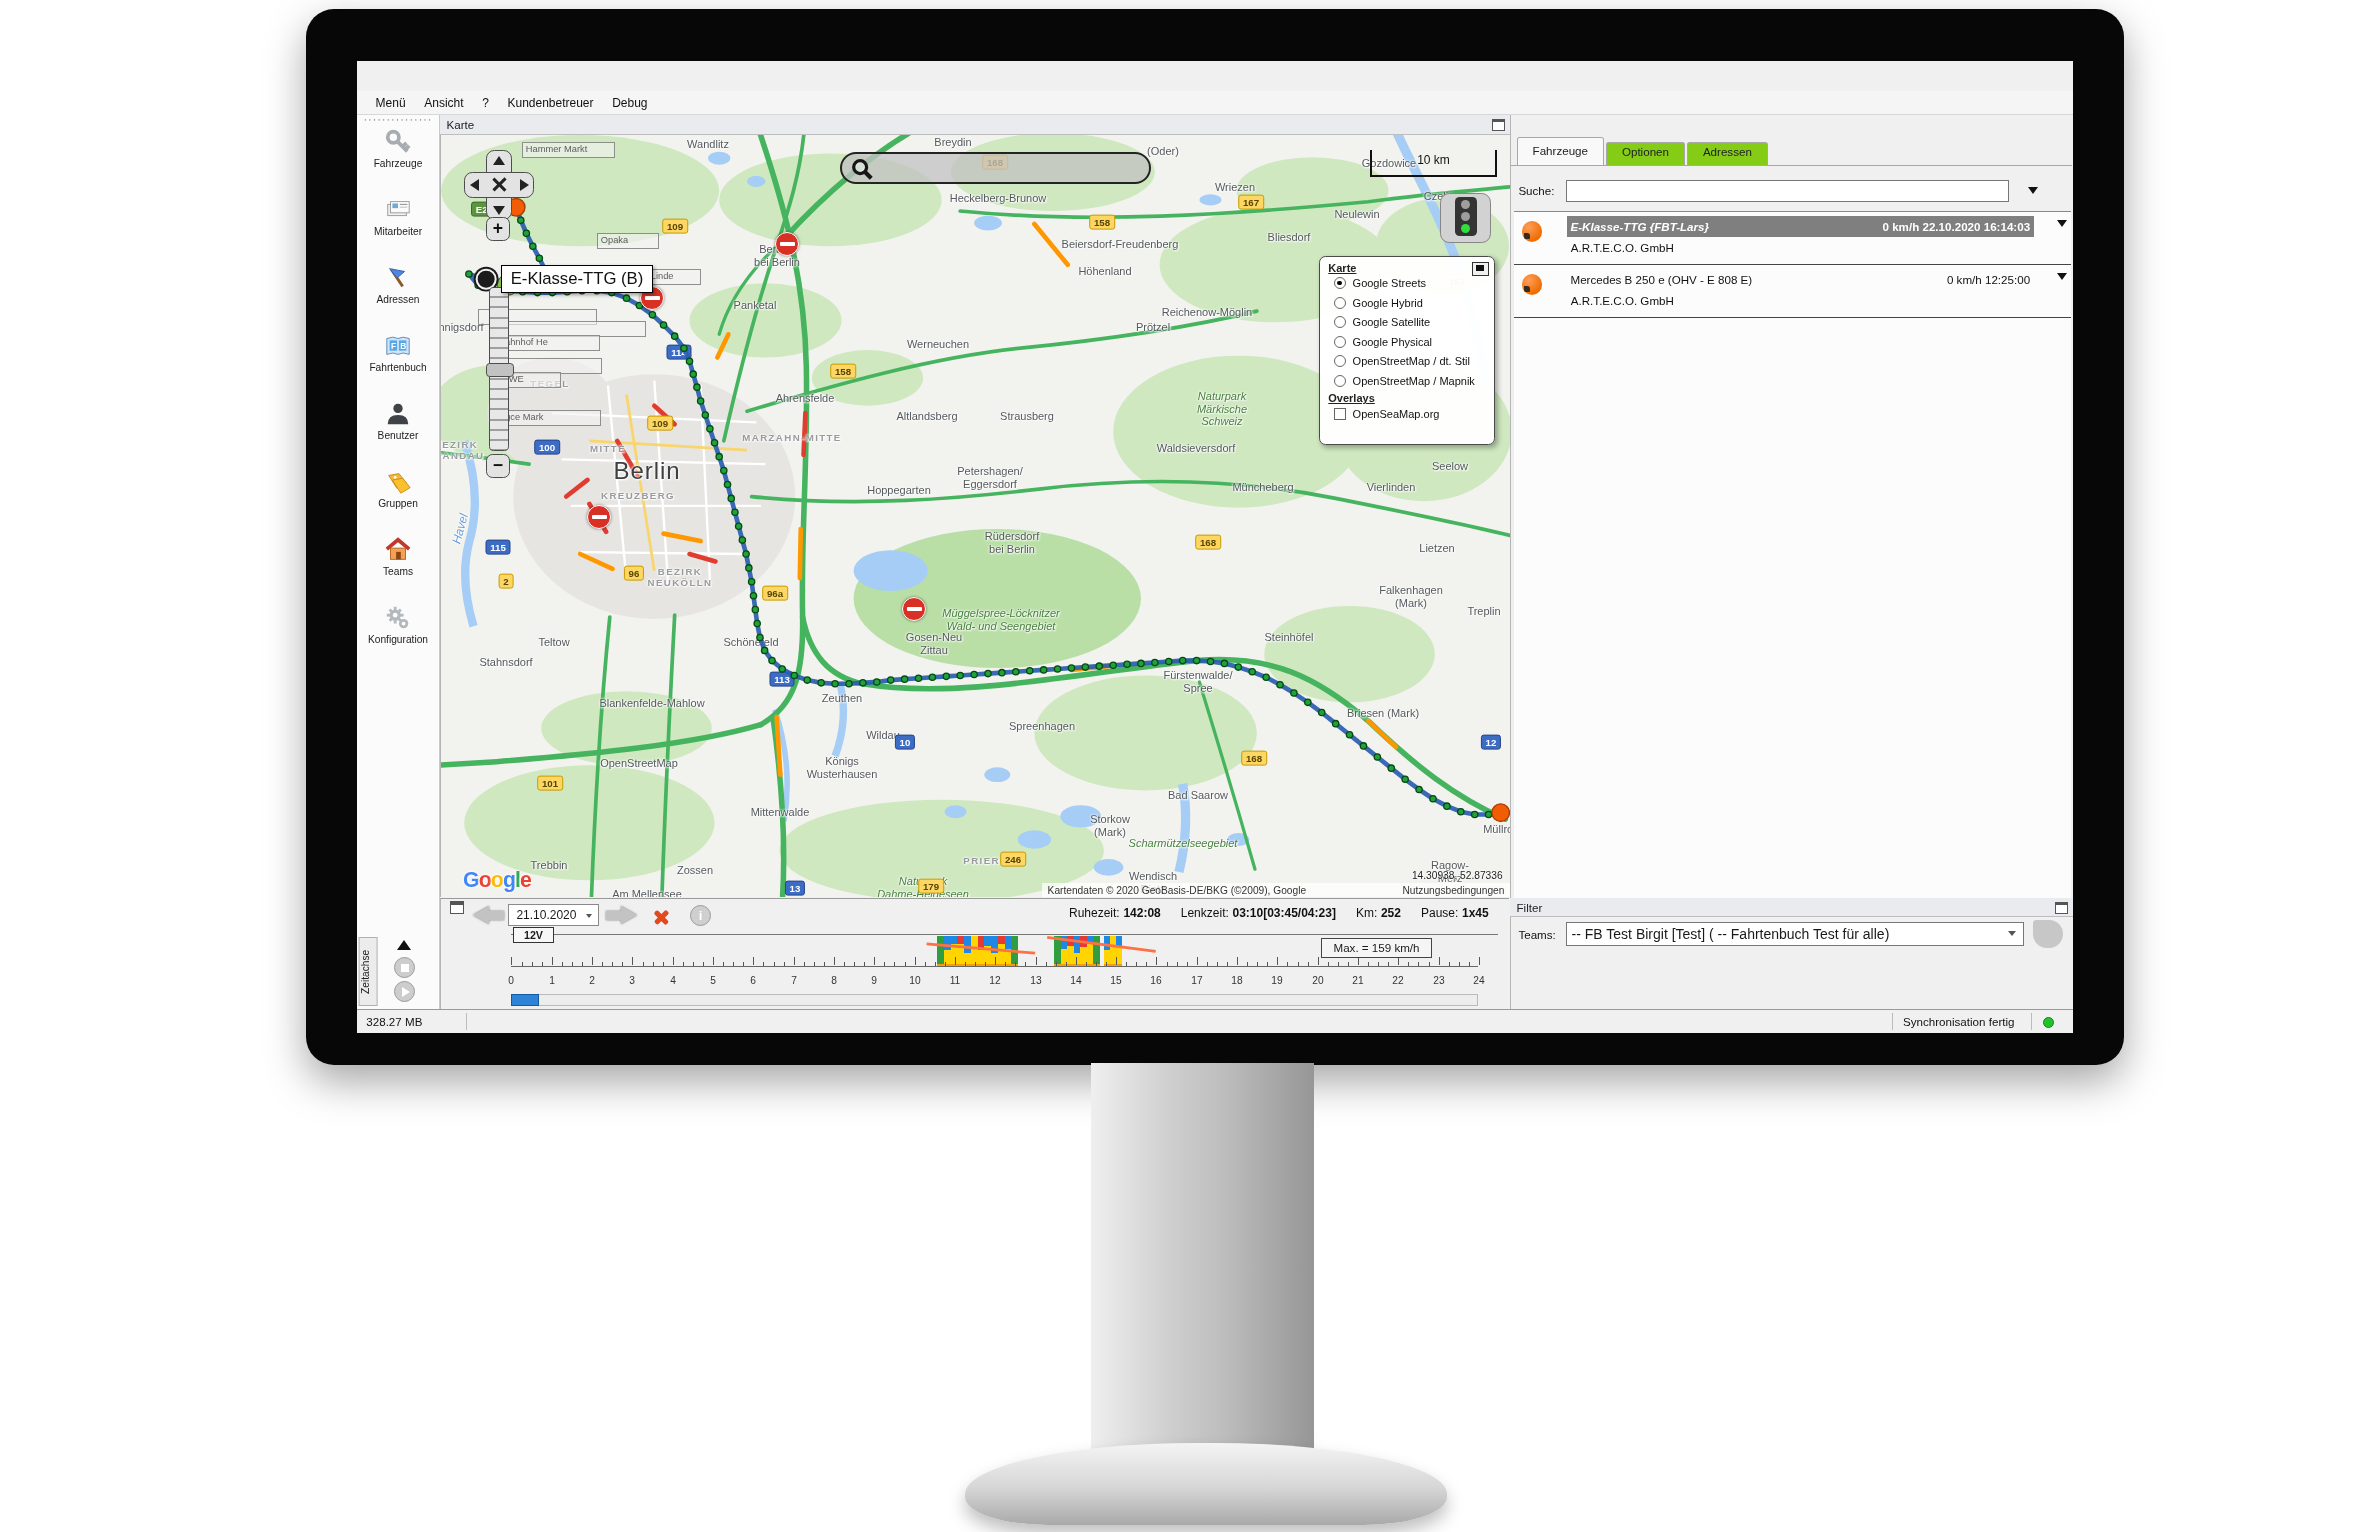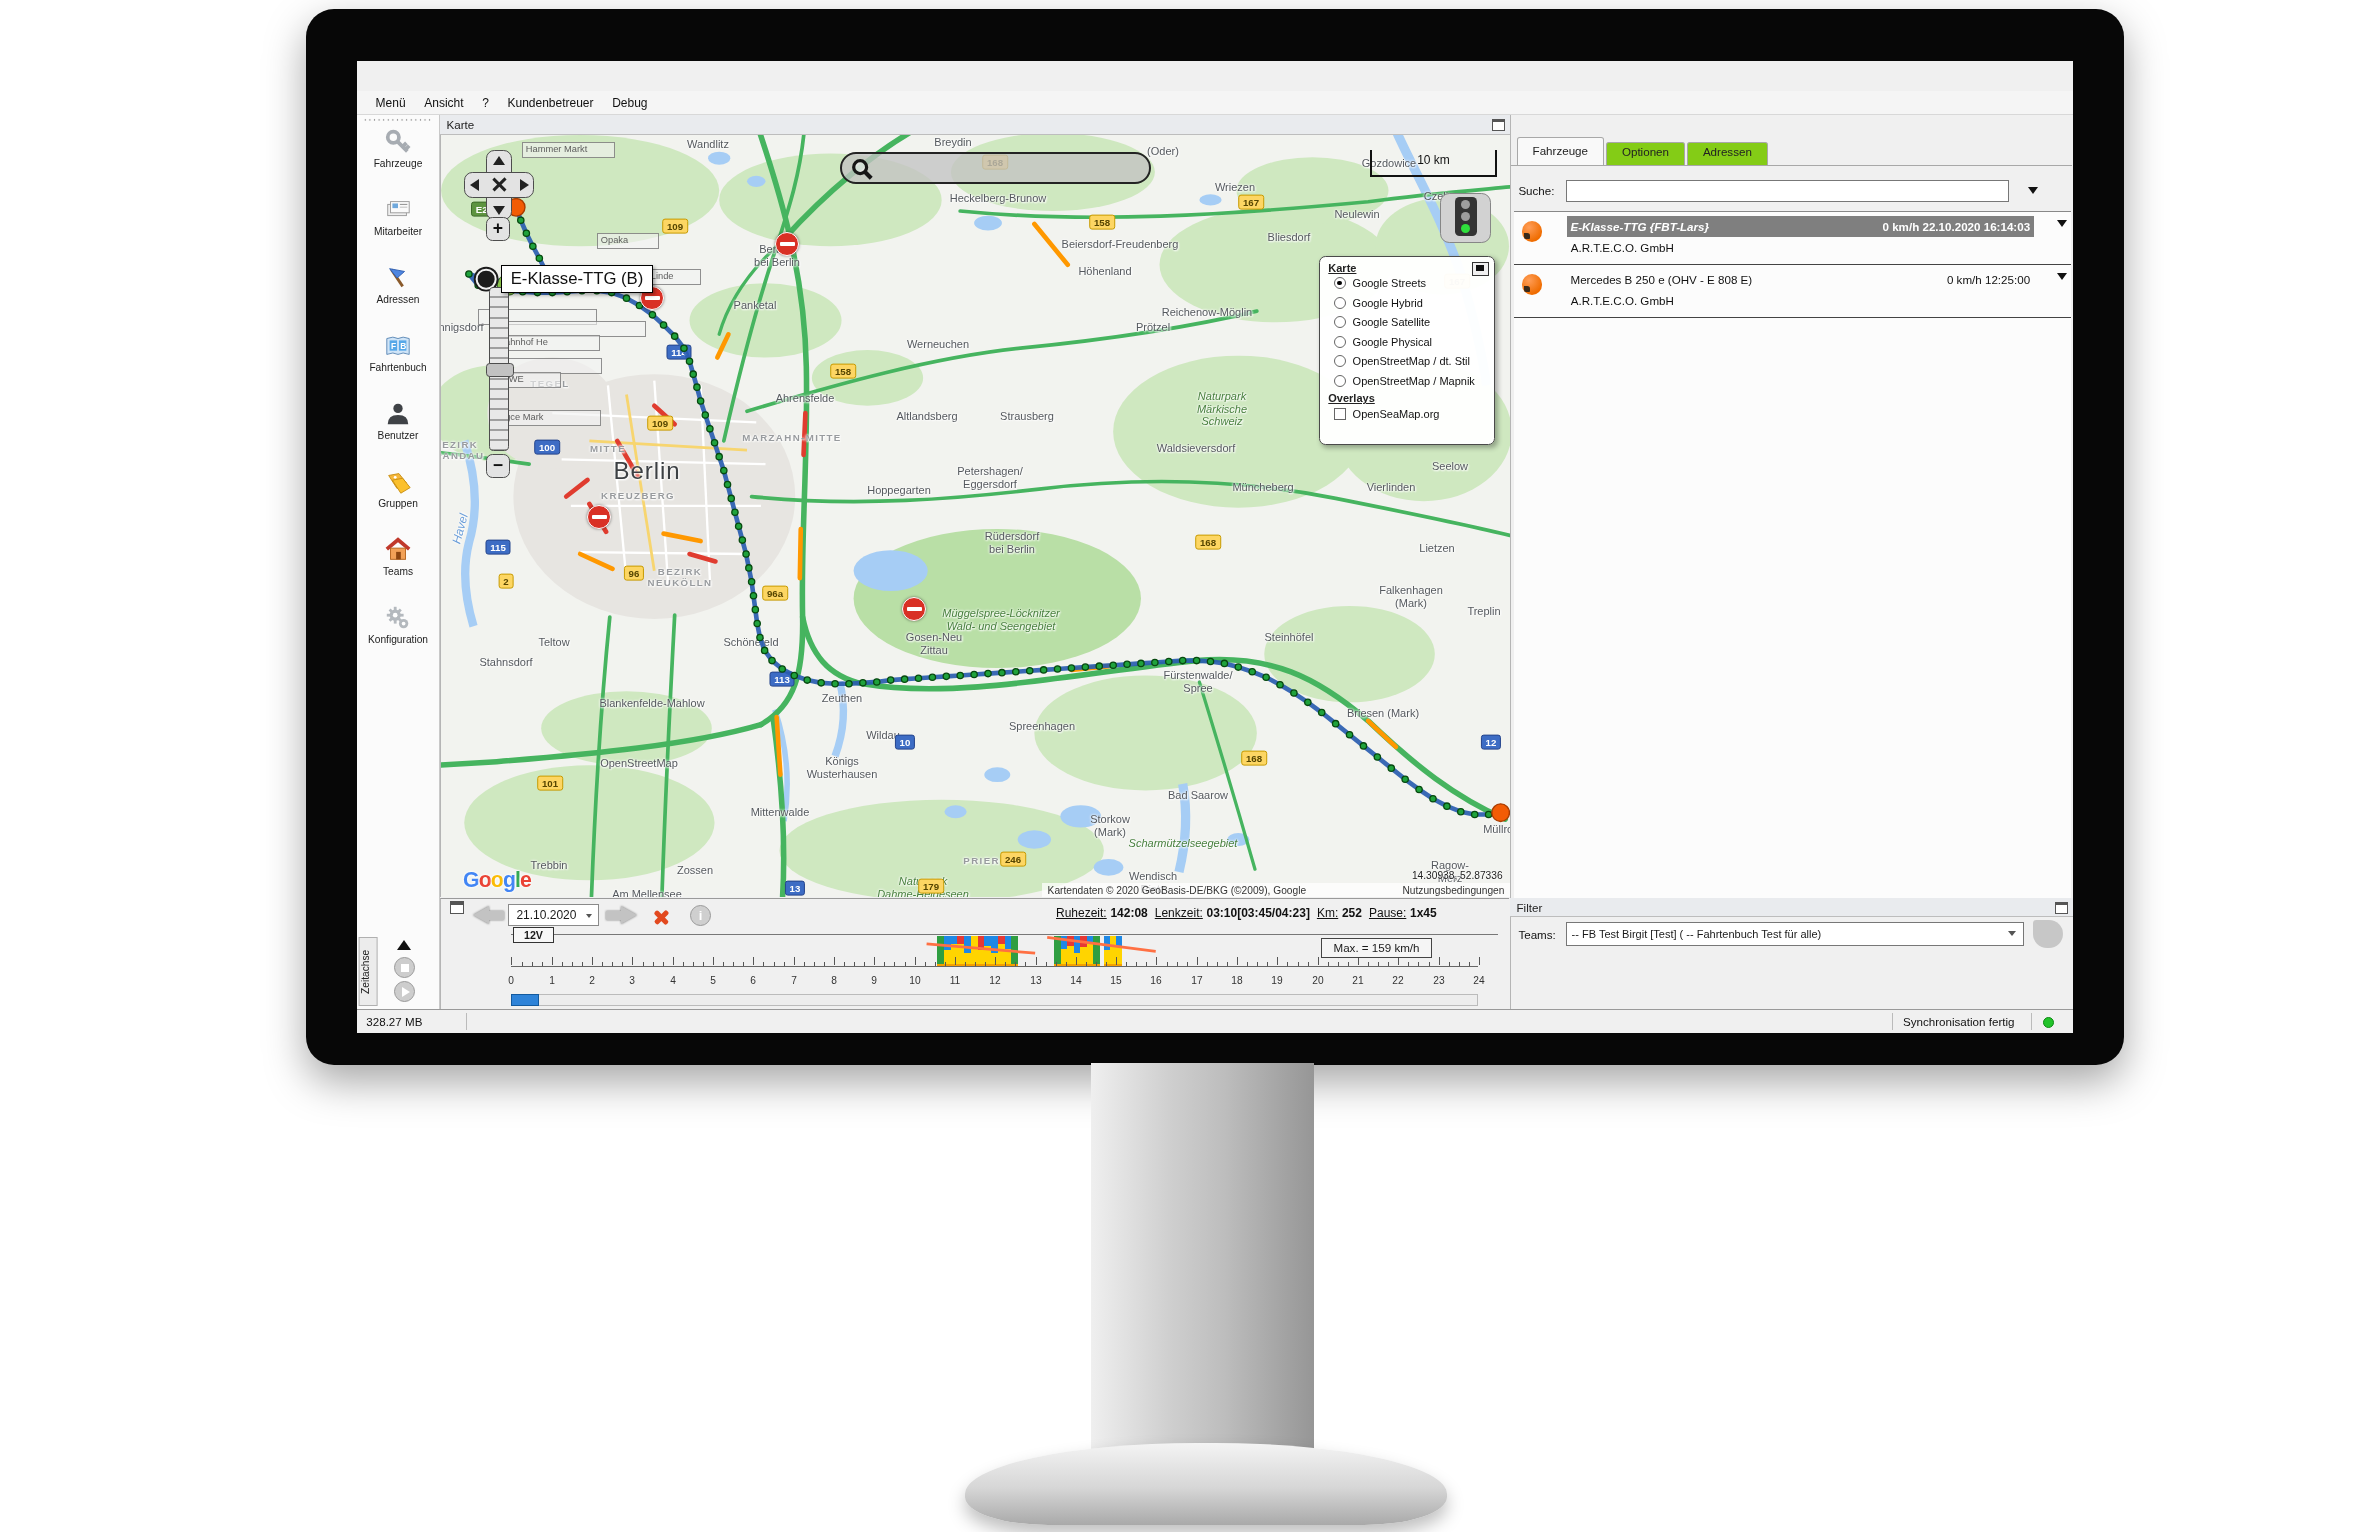--- a/index.html
+++ b/index.html
@@ -105,38 +105,38 @@
   .vico{position:absolute;left:8.3px;top:9.3px;width:20.4px;height:20.4px;border-radius:50%;background:radial-gradient(circle at 35% 30%,#ff9d57,#ef6c00 72%);}
   .vico::after{content:"";position:absolute;left:1.9px;top:12px;width:6.5px;height:5.6px;background:#3a2a1a;border-radius:0 2.8px 0.9px 1.9px;}
   .vname-bar{position:absolute;left:53px;top:3.7px;width:467px;height:21.3px;line-height:21.3px;font-size:11.6px;color:#111;display:flex;justify-content:space-between;padding:0 3.7px;box-sizing:border-box;}
   .vrow.selected .vname-bar{background:#7f7f7f;color:#fff;font-weight:bold;font-style:italic;}
   .vrow .vmeta{font-weight:normal;font-style:normal;}
   .vrow.selected .vmeta{color:#fff;font-weight:bold;}
   .vcaret{position:absolute;right:3.7px;top:8.3px;}
   .vcompany{position:absolute;left:57px;top:29px;font-size:11.6px;color:#111;}
   
   .fteams-label{position:absolute;left:7.4px;top:813px;font-size:11.6px;color:#111;}
-  .fselect{position:absolute;left:55px;top:807px;width:458px;height:24px;border:0.9px solid #777;background:#fff;box-sizing:border-box;font-size:11px;line-height:22px;padding:0 16.7px 0 4.6px;white-space:nowrap;overflow:hidden;}
+  .fselect{position:absolute;left:55px;top:807px;width:458px;height:24px;border:0.9px solid #777;background:#fff;box-sizing:border-box;font-size:14px;line-height:22px;padding:0 16.7px 0 4.6px;white-space:nowrap;overflow:hidden;}
   .fchev{position:absolute;left:497px;top:816px;width:0;height:0;border-left:4.6px solid transparent;border-right:4.6px solid transparent;border-top:5.6px solid #555;}
   .fgrip{position:absolute;left:522px;top:805px;width:30px;height:28px;background:#c7c7c7;border-radius:3.7px 15px 15px 15px;}
   
   .bpanel{position:absolute;left:83px;top:837px;width:1069px;height:111px;background:#f0f0f0;border-top:0.9px solid #9a9a9a;border-left:0.9px solid #b5b5b5;box-sizing:border-box;}
   .fat-arrow{position:absolute;width:35px;height:18.6px;filter:drop-shadow(0 0.9px 0.9px #777);}
   .fat-arrow .tail{position:absolute;top:4.6px;width:16.7px;height:9.3px;background:#c3c3c3;}
   .fat-arrow .head{position:absolute;top:0;width:0;height:0;}
   .fa-left .tail{right:1.9px;} .fa-left .head{left:1.9px;border-top:9.3px solid transparent;border-bottom:9.3px solid transparent;border-right:16.7px solid #c3c3c3;}
   .fa-right .tail{left:1.9px;} .fa-right .head{right:1.9px;border-top:9.3px solid transparent;border-bottom:9.3px solid transparent;border-left:16.7px solid #c3c3c3;}
   .datebox{position:absolute;left:67px;top:4.6px;width:91px;height:22px;background:#fff;border:0.9px solid #8a8a8a;font-size:12px;line-height:20.4px;padding-left:7.4px;box-sizing:border-box;}
   .datebox .chev{position:absolute;right:5.6px;top:9.3px;width:0;height:0;border-left:3.7px solid transparent;border-right:3.7px solid transparent;border-top:4.6px solid #555;}
   .xbtn{position:absolute;left:211px;top:8.3px;width:18.6px;height:18.6px;}
   .xbtn::before,.xbtn::after{content:"";position:absolute;left:0.9px;top:7.4px;width:16.7px;height:4.6px;border-radius:1.9px;background:#e2491f;}
   .xbtn::before{transform:rotate(45deg);} .xbtn::after{transform:rotate(-45deg);}
   .ibtn{position:absolute;left:249px;top:5.6px;width:21.3px;height:21.3px;border-radius:50%;background:#cfcfcf;border:0.9px solid #9a9a9a;color:#fff;font-we:bold;text-align:center;font-size:13px;font-weight:bold;line-height:20.4px;box-sizing:border-box;}
   .stats{position:absolute;left:608px;top:7.4px;font-size:12px;color:#111;}
-  .stats .stat-label{margin-left:7px;text-decoration:underline;}
+  .stats .stat-label{margin-left:20px;}
   .stats .stat-value{font-weight:bold;margin-left:3.7px;}
   .chart-top{position:absolute;left:70px;top:35px;width:987px;height:0.9px;background:#777;}
   .ch-tab{position:absolute;left:72px;top:28px;width:41px;height:16px;background:#f7f7f7;border:0.9px solid #333;font-size:10.7px;font-weight:bold;text-align:center;line-height:15px;box-sizing:border-box;}
   .tblock{position:absolute;display:flex;align-items:flex-start;background:#ffd400;border-bottom:2.8px solid #f59f00;box-sizing:border-box;}
   .tbar{flex:1;}
   .maxbox{position:absolute;left:880px;top:39px;width:111px;height:19.5px;background:#f5f5f5;border:0.9px solid #444;font-size:11.6px;text-align:center;line-height:17.6px;box-sizing:border-box;z-index:3;}
   .axis{position:absolute;left:70px;top:67px;width:967px;height:0.9px;background:#666;}
   .tick{position:absolute;width:0.9px;background:#555;}
   .ticklbl{position:absolute;transform:translateX(-50%);font-size:10.2px;color:#333;top:76px;}
   .tscroll{position:absolute;left:70px;top:95px;width:967px;height:12px;background:#ededed;border:0.9px solid #bbb;box-sizing:border-box;}

